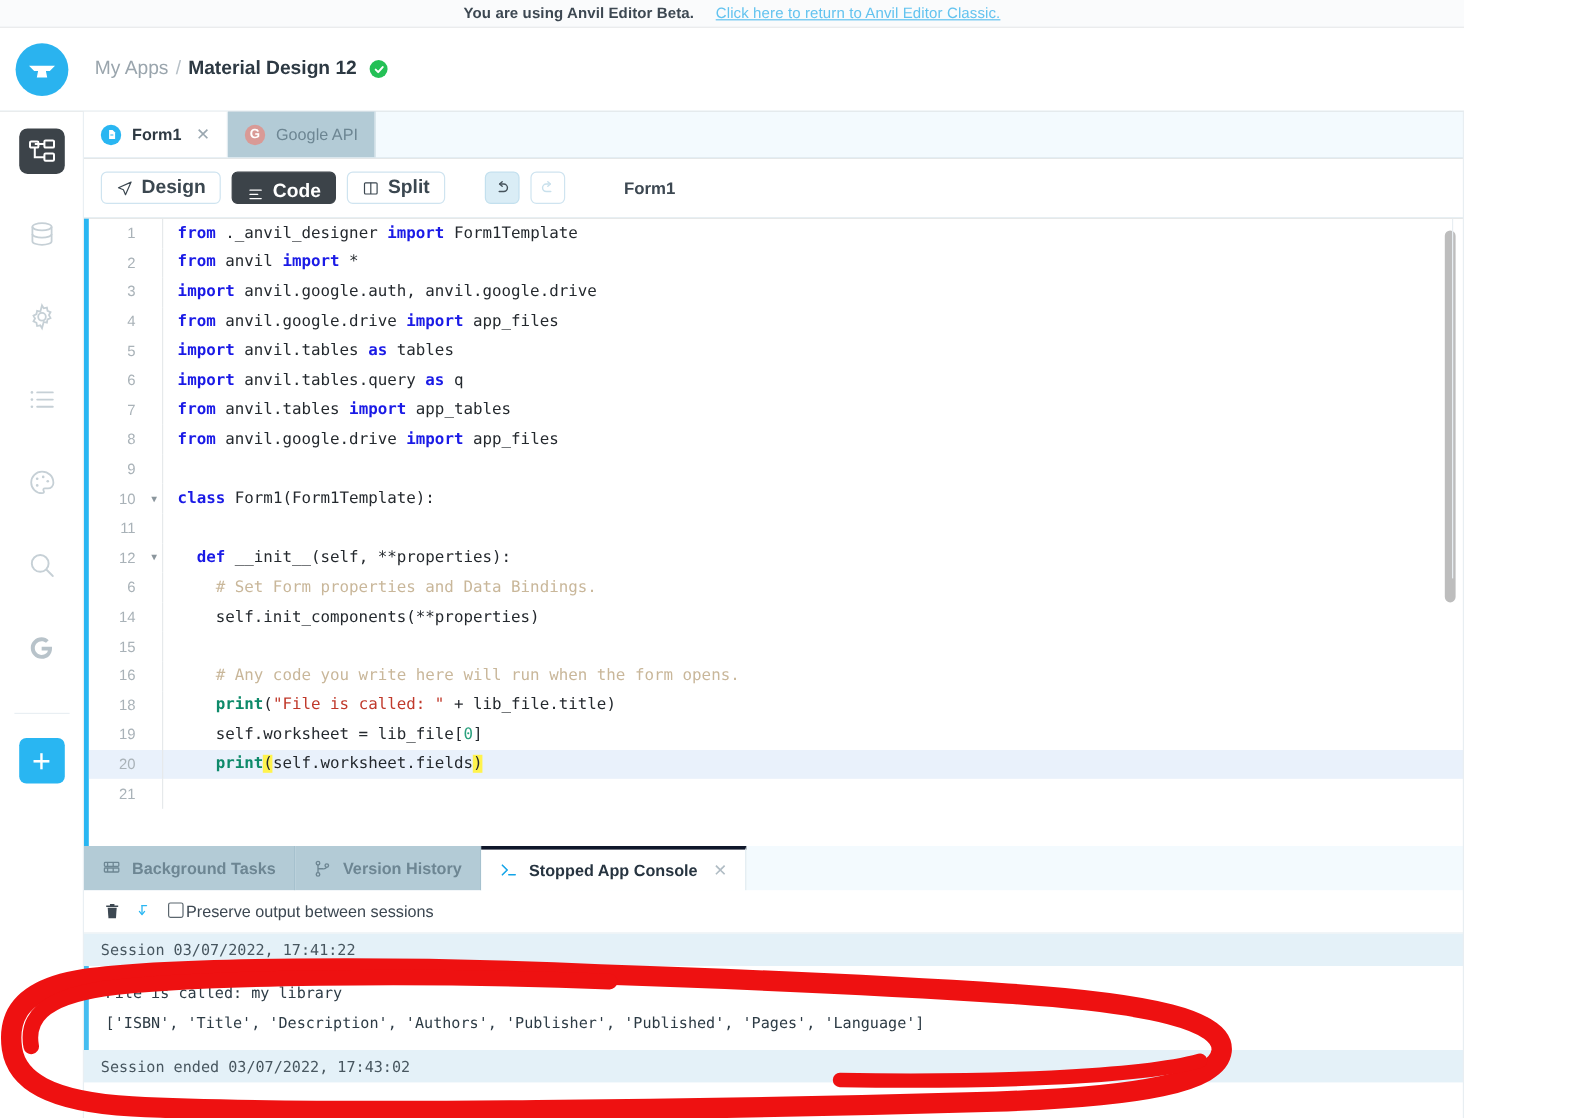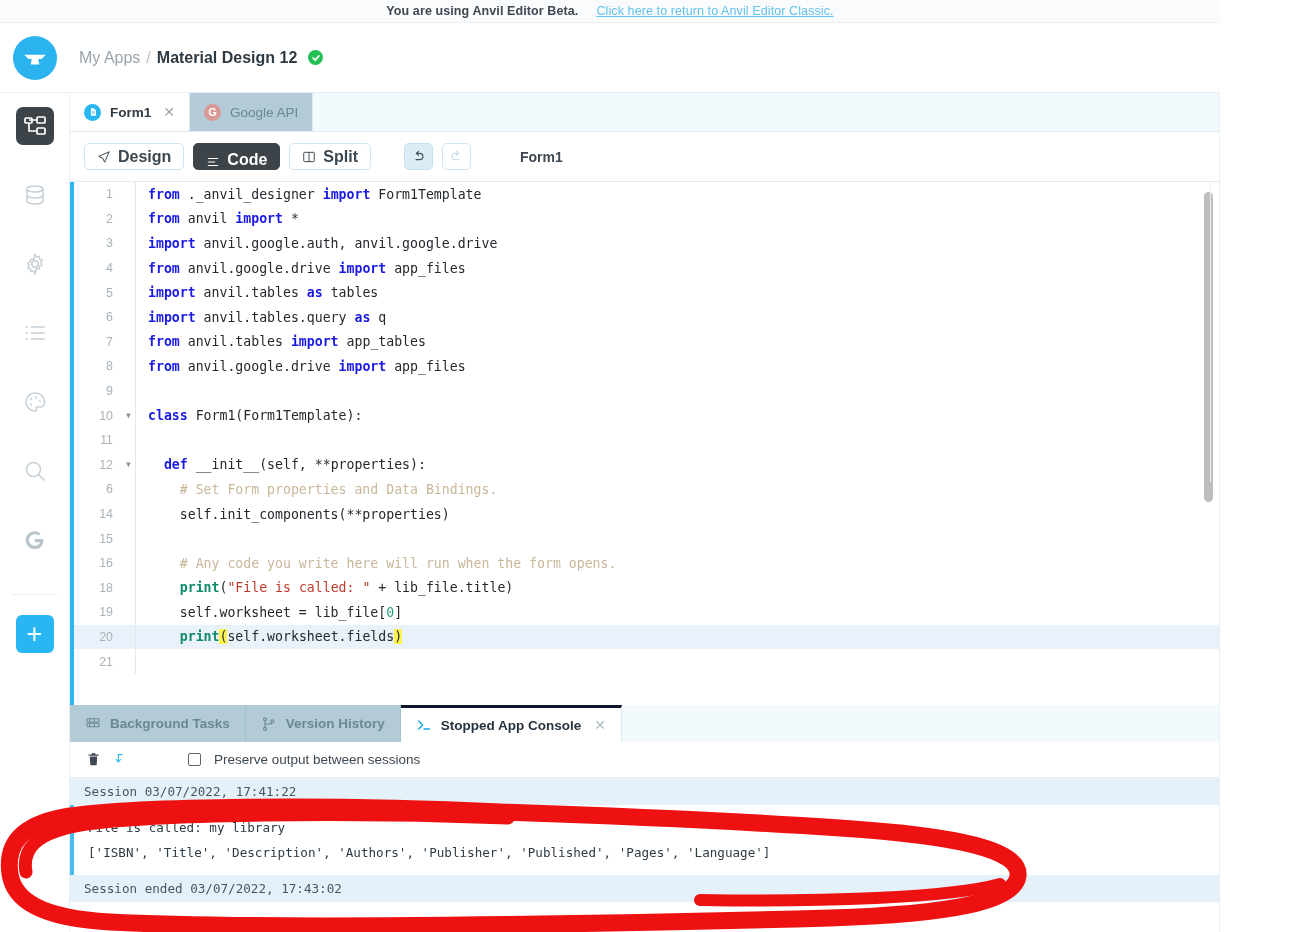--- a/index.html
+++ b/index.html
@@ -160,21 +160,21 @@
     background:#fff; color:#273440; border-top:3px solid #0f172a; border-right:1px solid #dfeaf0;
   }
   .ctab svg { width:16px; height:16px; }
   .ctab .cclose { color:#b0bcc4; font-size:14px; font-weight:400; margin-left:4px; }
 
   .console-toolbar {
     height: 36px; display:flex; align-items:center; gap: 13px; padding-left: 16px;
     border-bottom:1px solid #e8eef2; background:#fff;
   }
   .console-toolbar svg { display:block; }
-  .preserve-wrap { display:flex; align-items:center; gap:13px; font-size:13.5px; color:#3d4852;margin-left:48px; }
+  .preserve-wrap { display:flex; gap:2px; font-size:13.5px; color:#3d4852; }
   .cb { width:13px; height:13px; border:1.4px solid #5b666e; border-radius:2px; background:#fff; }
 
   .console-out {
     flex:1; position:relative; overflow:hidden;
     font-family:"DejaVu Sans Mono", monospace; font-size:12.6px; color:#2d3b45;
   }
   .sess-line {
     background:#e4f1f8; padding: 4px 0 4px 14px; height: 27px; line-height:19px; color:#47565f;
   }
   .out-block {

